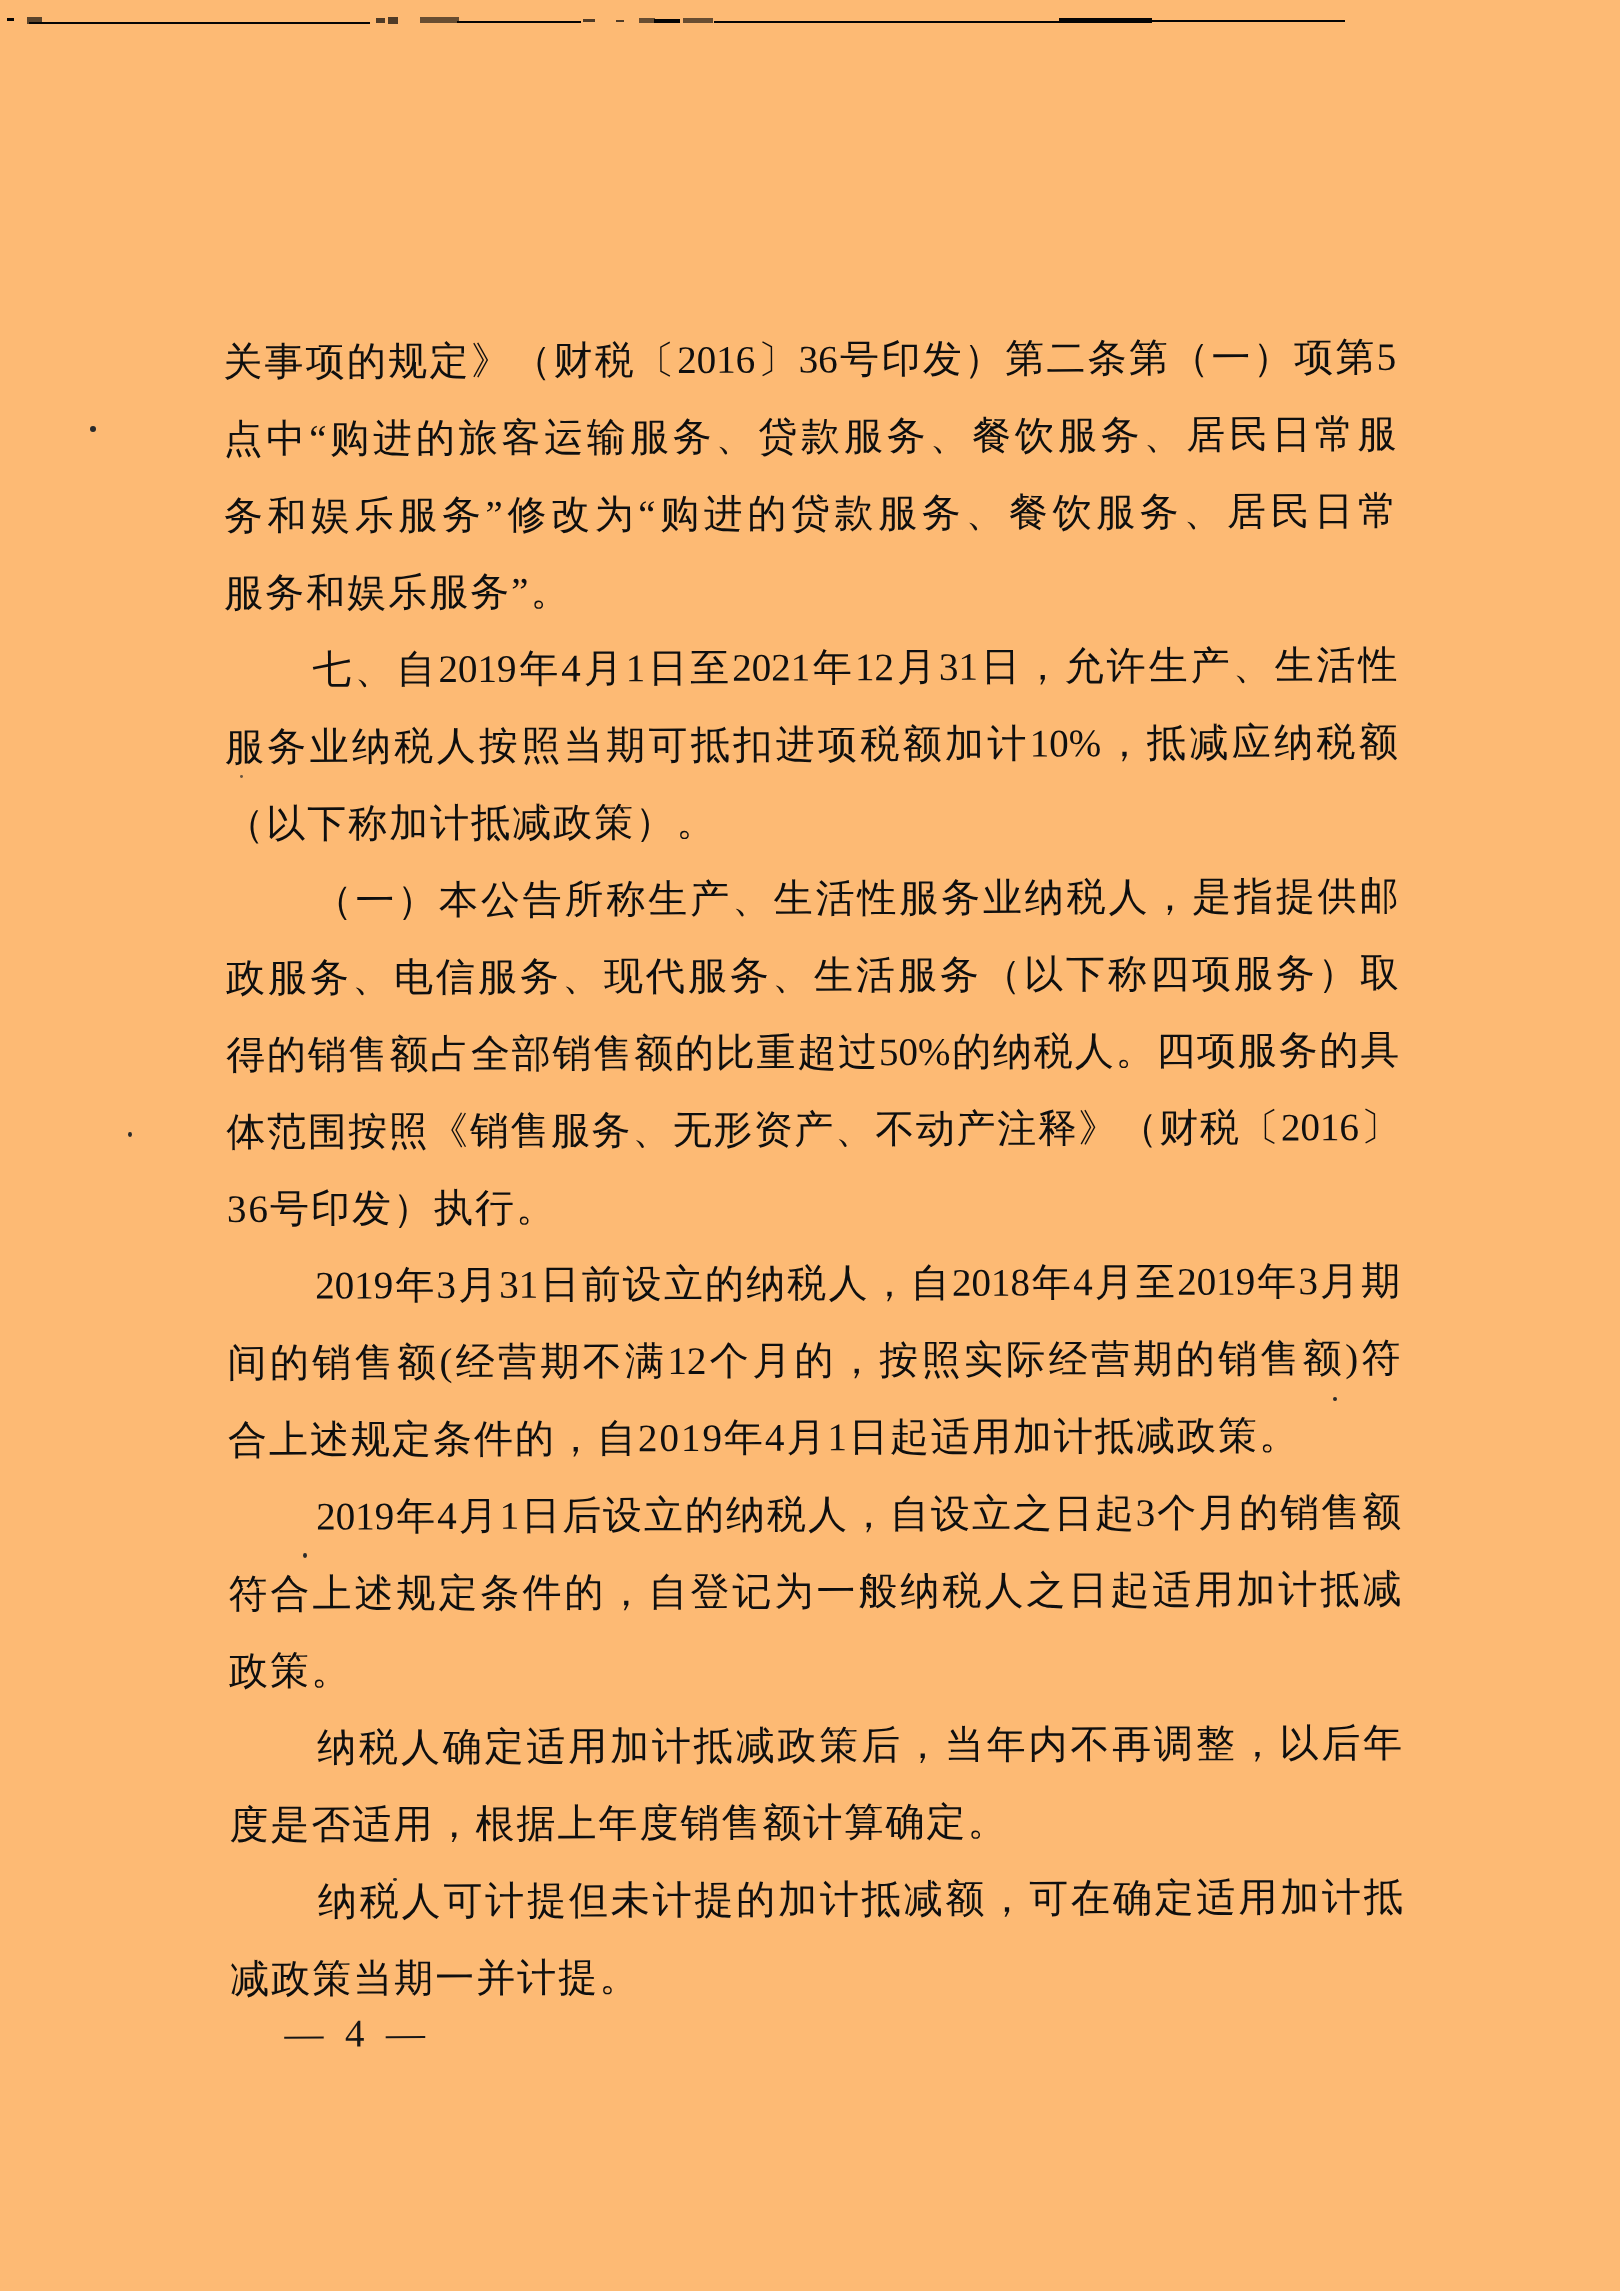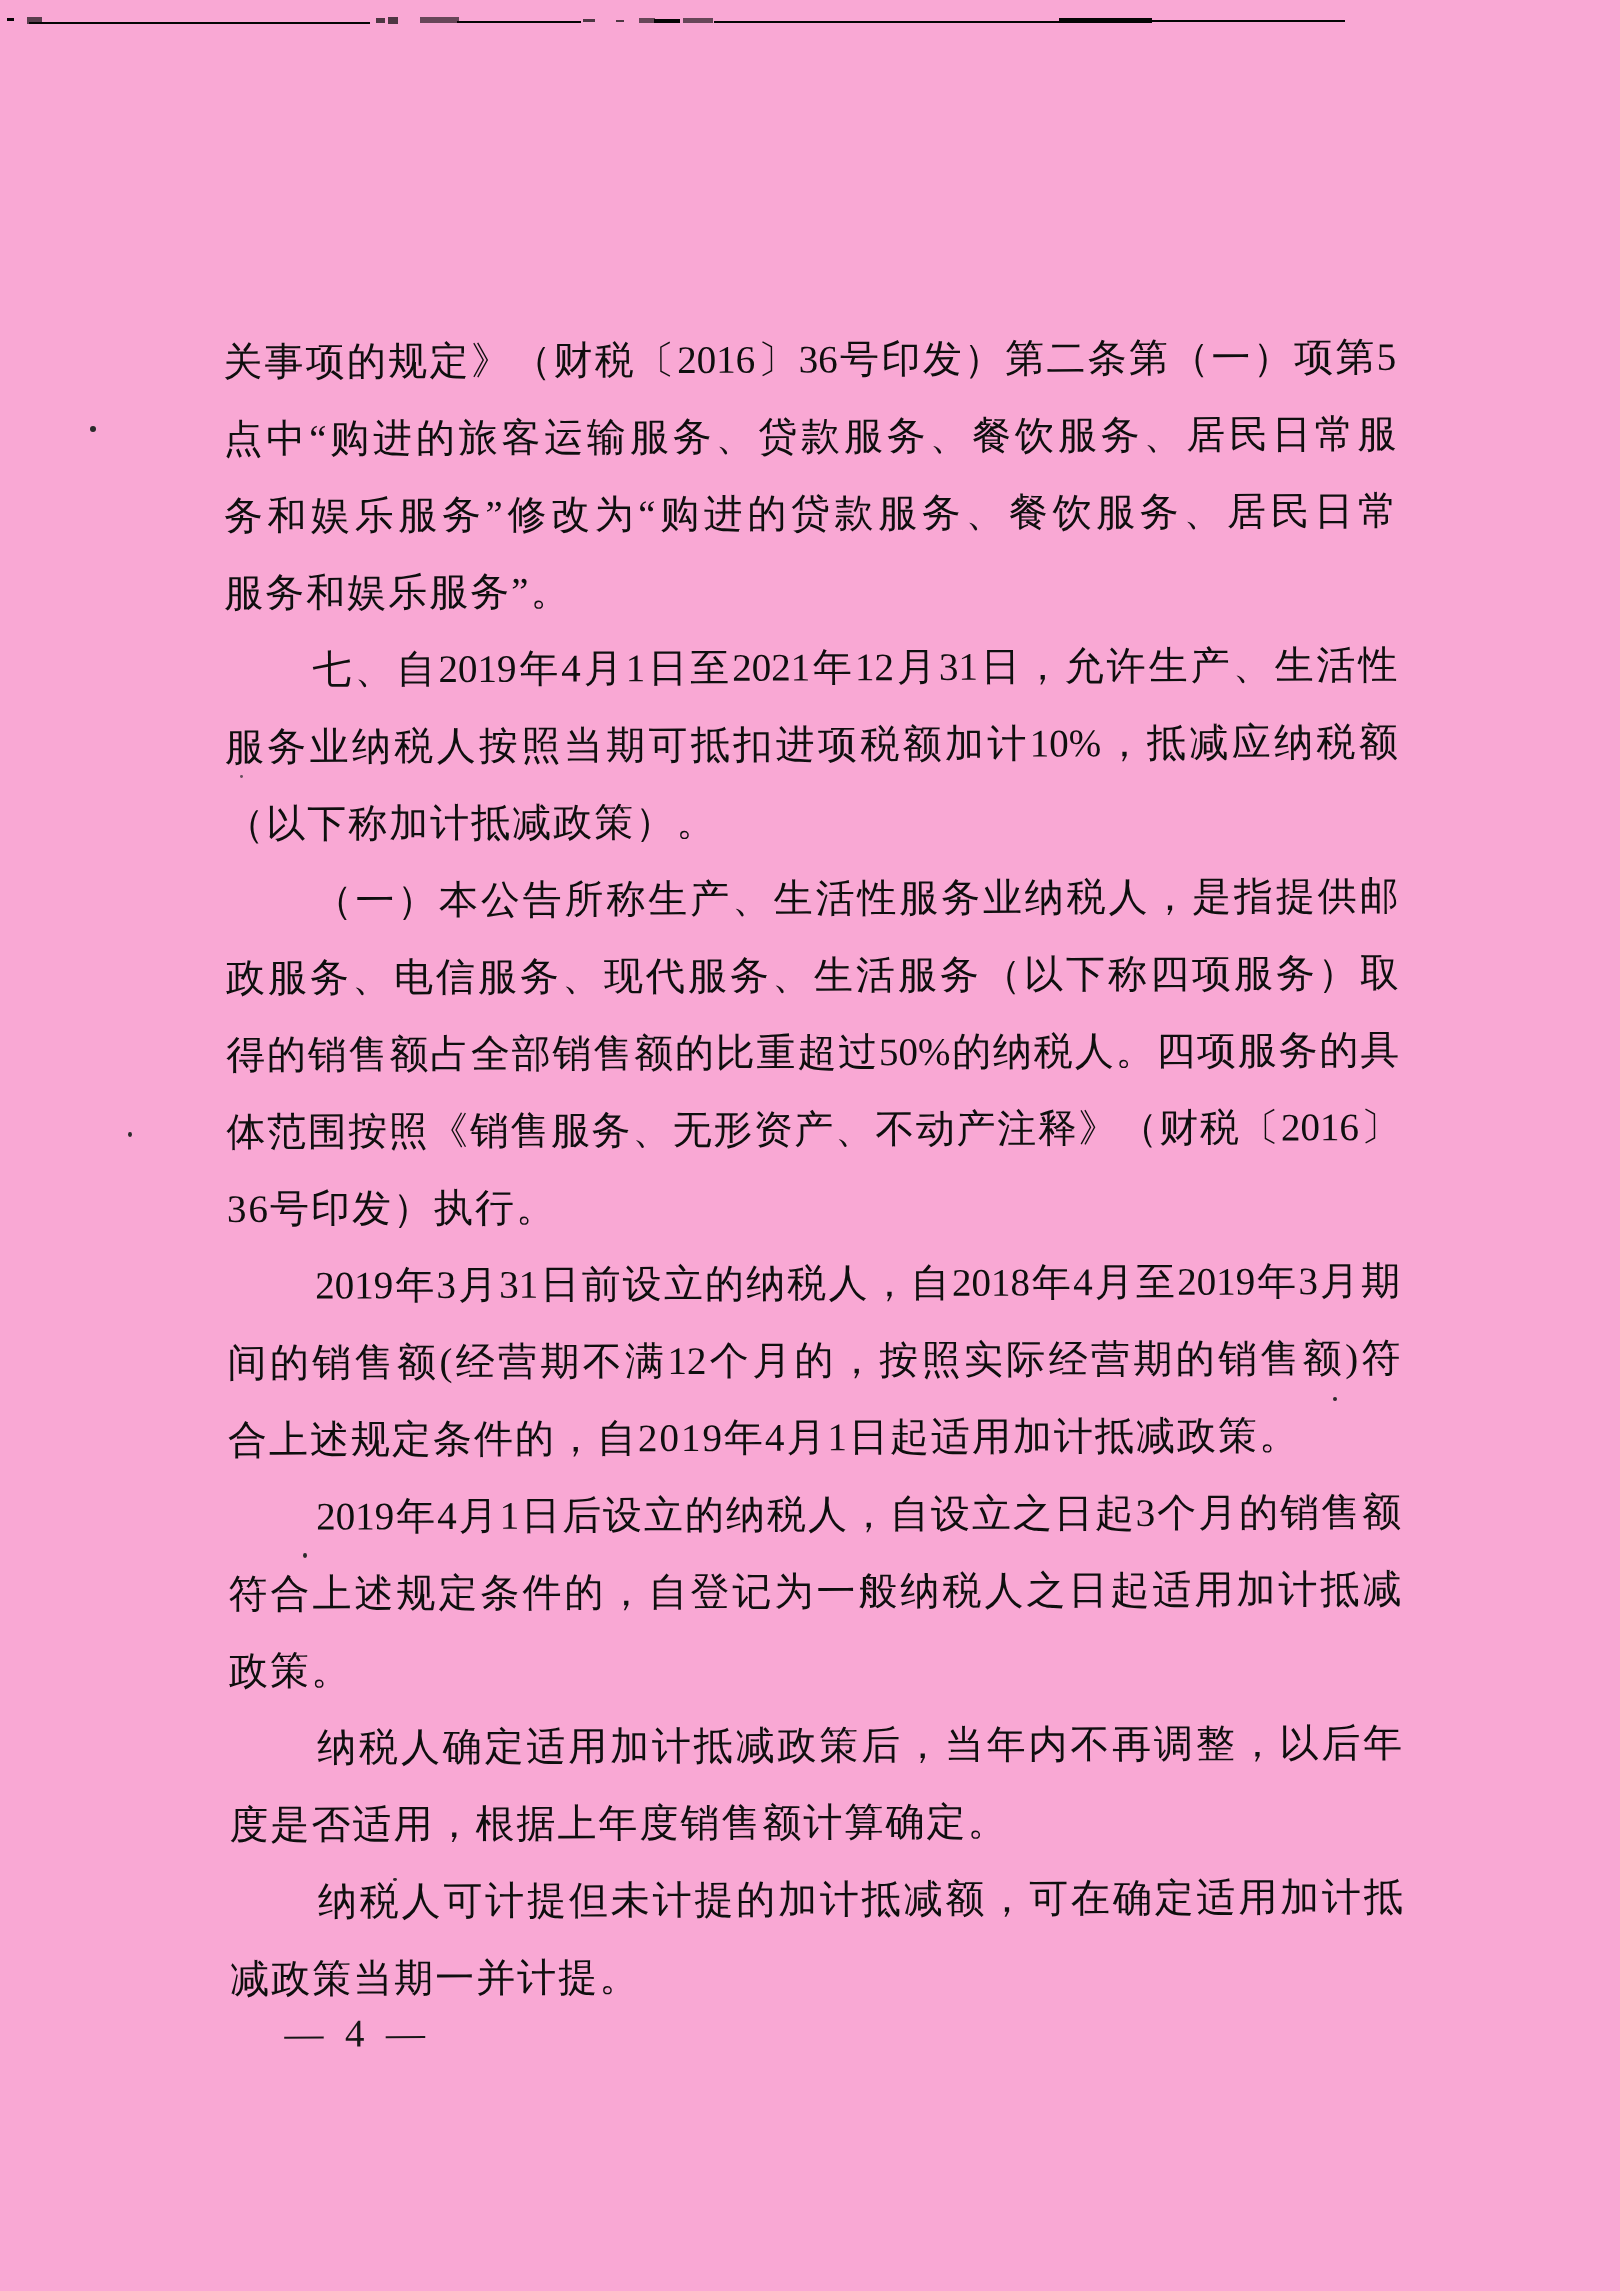--- a/index.html
+++ b/index.html
@@ -1,19 +1,19 @@
 <!DOCTYPE html>
 <html><head>
 <meta charset="utf-8">
 <style>
   html,body{margin:0;padding:0;background:#ffffff;}
   .page{
     position:relative;
     width:1620px;height:2292px;
-    background:#f9a8d4;
+    background:#fdba74;
     overflow:hidden;
     font-family:"Liberation Serif","DejaVu Serif",serif;
     color:#0f0f0f;
   }
   
   .textblock{
     position:absolute;
     left:223px;top:324px;
     width:1173px;
     transform:rotate(-0.25deg);

